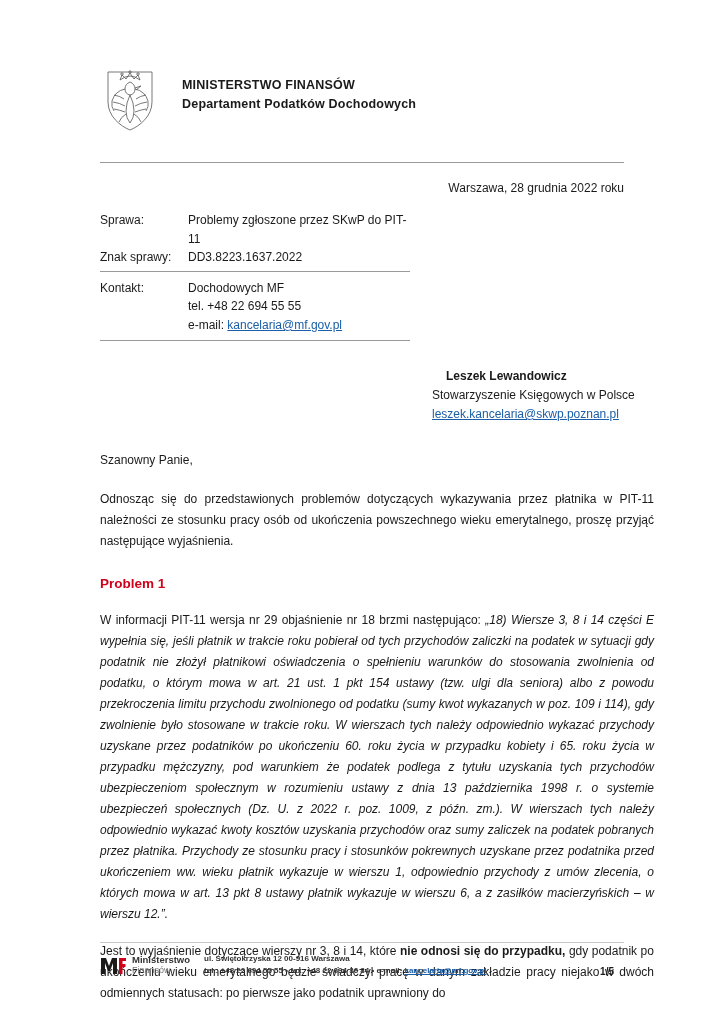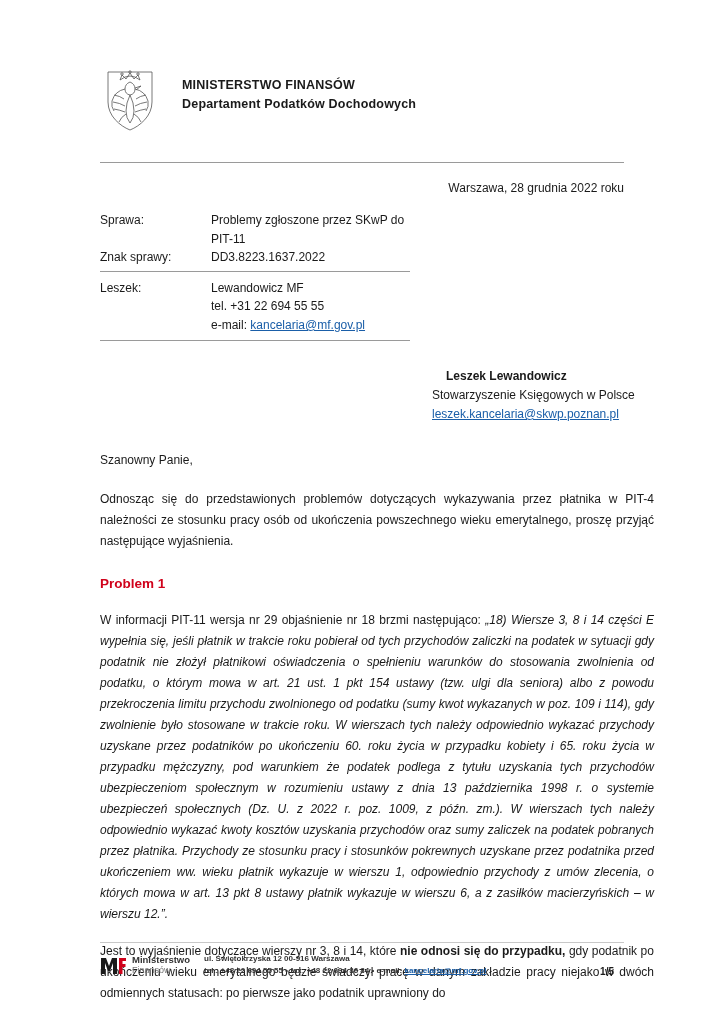--- a/index.html
+++ b/index.html
@@ -65,21 +65,20 @@
   }
 
   .meta {
     margin: 16px 0 0 100px;
     width: 310px;
     font-size: 12px;
   }
   .meta-row {
     display: flex;
     line-height: 1.55;
-    gap: 23px;
   }
   .meta-label {
     width: 88px;
     flex: 0 0 88px;
   }
   .meta-value {
     flex: 1;
   }
   .meta-sep {
     border-top: 1px solid #9a9a9a;
@@ -223,39 +222,39 @@
     <div class="meta-row">
       <div class="meta-label">Sprawa:</div>
       <div class="meta-value">Problemy zgłoszone przez SKwP do PIT-11</div>
     </div>
     <div class="meta-row">
       <div class="meta-label">Znak sprawy:</div>
       <div class="meta-value">DD3.8223.1637.2022</div>
     </div>
     <div class="meta-sep under-case"></div>
     <div class="meta-row">
-      <div class="meta-label">Leszek:</div>
+      <div class="meta-label">Kontakt:</div>
       <div class="meta-value">
-        <div>Lewandowicz MF</div>
-        <div>tel. +31 22 694 55 55</div>
+        <div>Dochodowych MF</div>
+        <div>tel. +48 22 694 55 55</div>
         <div><span>e-mail: </span><a class="link" href="#">kancelaria@mf.gov.pl</a></div>
       </div>
     </div>
     <div class="meta-sep"></div>
   </div>
 
   <div class="addressee">
     <div class="name">Leszek Lewandowicz</div>
     <div>Stowarzyszenie Księgowych w Polsce</div>
     <div><a class="link" href="#">leszek.kancelaria@skwp.poznan.pl</a></div>
   </div>
 
   <div class="body">
     <p class="salutation">Szanowny Panie,</p>
-    <p class="justify">Odnosząc się do przedstawionych problemów dotyczących wykazywania przez płatnika w PIT-4 należności ze stosunku pracy osób od ukończenia powszechnego wieku emerytalnego, proszę przyjąć następujące wyjaśnienia.</p>
+    <p class="justify">Odnosząc się do przedstawionych problemów dotyczących wykazywania przez płatnika w PIT-11 należności ze stosunku pracy osób od ukończenia powszechnego wieku emerytalnego, proszę przyjąć następujące wyjaśnienia.</p>
     <div class="problem-heading">Problem 1</div>
     <p class="quote-para"><span>W informacji PIT-11 wersja nr 29 objaśnienie nr 18 brzmi następująco: </span><i>„18) Wiersze 3, 8 i 14 części E wypełnia się, jeśli płatnik w trakcie roku pobierał od tych przychodów zaliczki na podatek w sytuacji gdy podatnik nie złożył płatnikowi oświadczenia o spełnieniu warunków do stosowania zwolnienia od podatku, o którym mowa w art. 21 ust. 1 pkt 154 ustawy (tzw. ulgi dla seniora) albo z powodu przekroczenia limitu przychodu zwolnionego od podatku (sumy kwot wykazanych w poz. 109 i 114), gdy zwolnienie było stosowane w trakcie roku. W wierszach tych należy odpowiednio wykazać przychody uzyskane przez podatników po ukończeniu 60. roku życia w przypadku kobiety i 65. roku życia w przypadku mężczyzny, pod warunkiem że podatek podlega z tytułu uzyskania tych przychodów ubezpieczeniom społecznym w rozumieniu ustawy z dnia 13 października 1998 r. o systemie ubezpieczeń społecznych (Dz. U. z 2022 r. poz. 1009, z późn. zm.). W wierszach tych należy odpowiednio wykazać kwoty kosztów uzyskania przychodów oraz sumy zaliczek na podatek pobranych przez płatnika. Przychody ze stosunku pracy i stosunków pokrewnych uzyskane przez podatnika przed ukończeniem ww. wieku płatnik wykazuje w wierszu 1, odpowiednio przychody z umów zlecenia, o których mowa w art. 13 pkt 8 ustawy płatnik wykazuje w wierszu 6, a z zasiłków macierzyńskich – w wierszu 12.”.</i></p>
     <p class="justify"><span>Jest to wyjaśnienie dotyczące wierszy nr 3, 8 i 14, które </span><span class="bold">nie odnosi się do przypadku,</span><span> gdy podatnik po ukończeniu wieku emerytalnego będzie świadczył pracę w danym zakładzie pracy niejako w dwóch odmiennych statusach: po pierwsze jako podatnik uprawniony do</span></p>
   </div>
 
   <div class="footer">
     <div class="footer-rule"></div>
     <div class="footer-inner">
       <div class="mf-logo">
         <div class="mf-mark">

